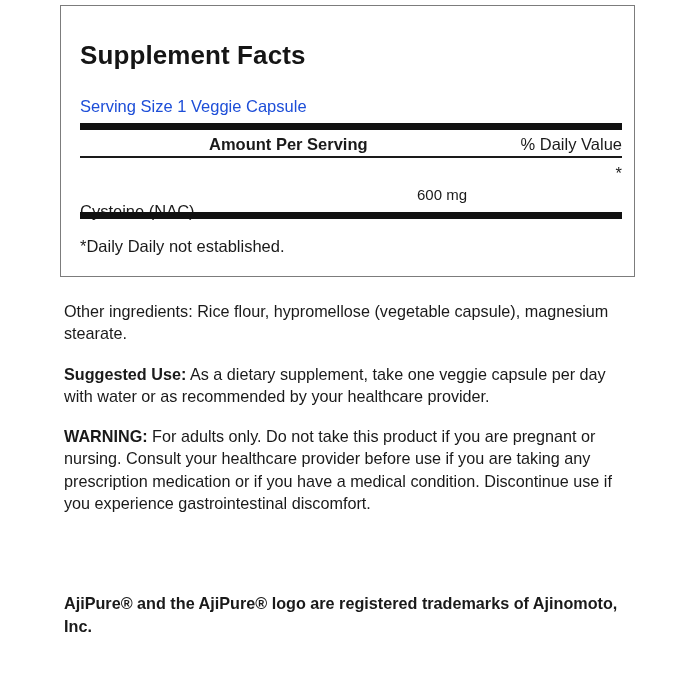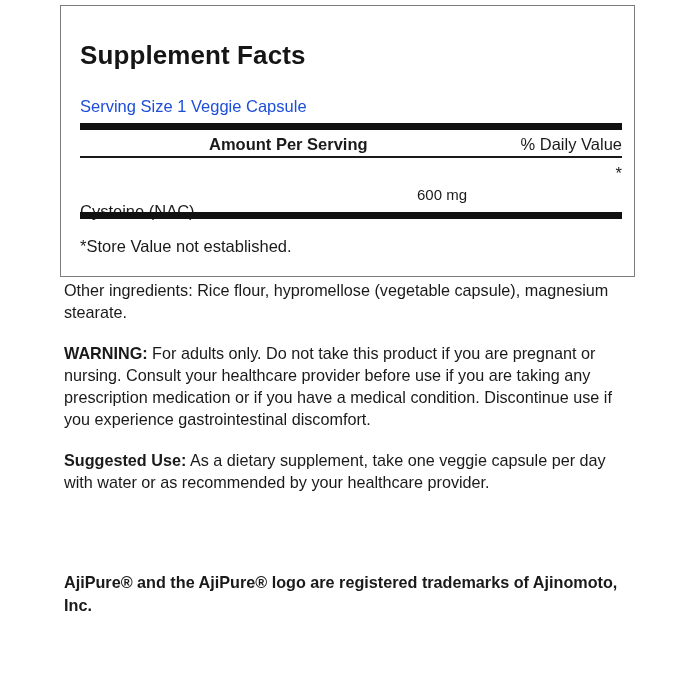--- a/index.html
+++ b/index.html
@@ -156,21 +156,21 @@
     top: 230px;
     font-size: 16.5px;
     line-height: 20px;
     white-space: nowrap;
   }
 
   
   .body-copy {
     position: absolute;
     left: 64px;
-    top: 279px;
+    top: 300px;
     width: 562px;
   }
 
   .para {
     font-size: 16.2px;
     line-height: 22.3px;
     color: #1a1a1a;
     margin: 0;
   }
   .para + .para { margin-top: 18px; }
@@ -206,37 +206,37 @@
       <div class="rule-thin"></div>
 
       <div class="sf-row">
         <span class="ing-l2">Cysteine (NAC)</span>
         <span class="amt">600 mg</span>
         <span class="star">*</span>
       </div>
 
       <div class="rule-heavy bottom"></div>
 
-      <div class="sf-footnote">*Store Value not established.</div>
+      <div class="sf-footnote">*Daily Daily not established.</div>
 
     </div>
   </div>
 
   <div class="body-copy">
 
     <p class="para">Other ingredients: Rice flour, hypromellose (vegetable capsule), magnesium stearate.</p>
+
+    <p class="para">
+      <span class="lead">Suggested Use:</span><span> As a dietary supplement, take one veggie capsule per day with water or as recommended by your healthcare provider.</span>
+    </p>
 
     <p class="para">
       <span class="lead">WARNING:</span><span> For adults only. Do not take this product if you are pregnant or nursing. Consult your healthcare provider before use if you are taking any prescription medication or if you have a medical condition. Discontinue use if you experience gastrointestinal discomfort.</span>
     </p>
 
-    <p class="para">
-      <span class="lead">Suggested Use:</span><span> As a dietary supplement, take one veggie capsule per day with water or as recommended by your healthcare provider.</span>
-    </p>
-
 
     <div class="spacer-block"></div>
 
     <p class="para trademark">AjiPure® and the AjiPure® logo are registered trademarks of Ajinomoto, Inc.</p>
 
   </div>
 
 </div>
 
 </body></html>

